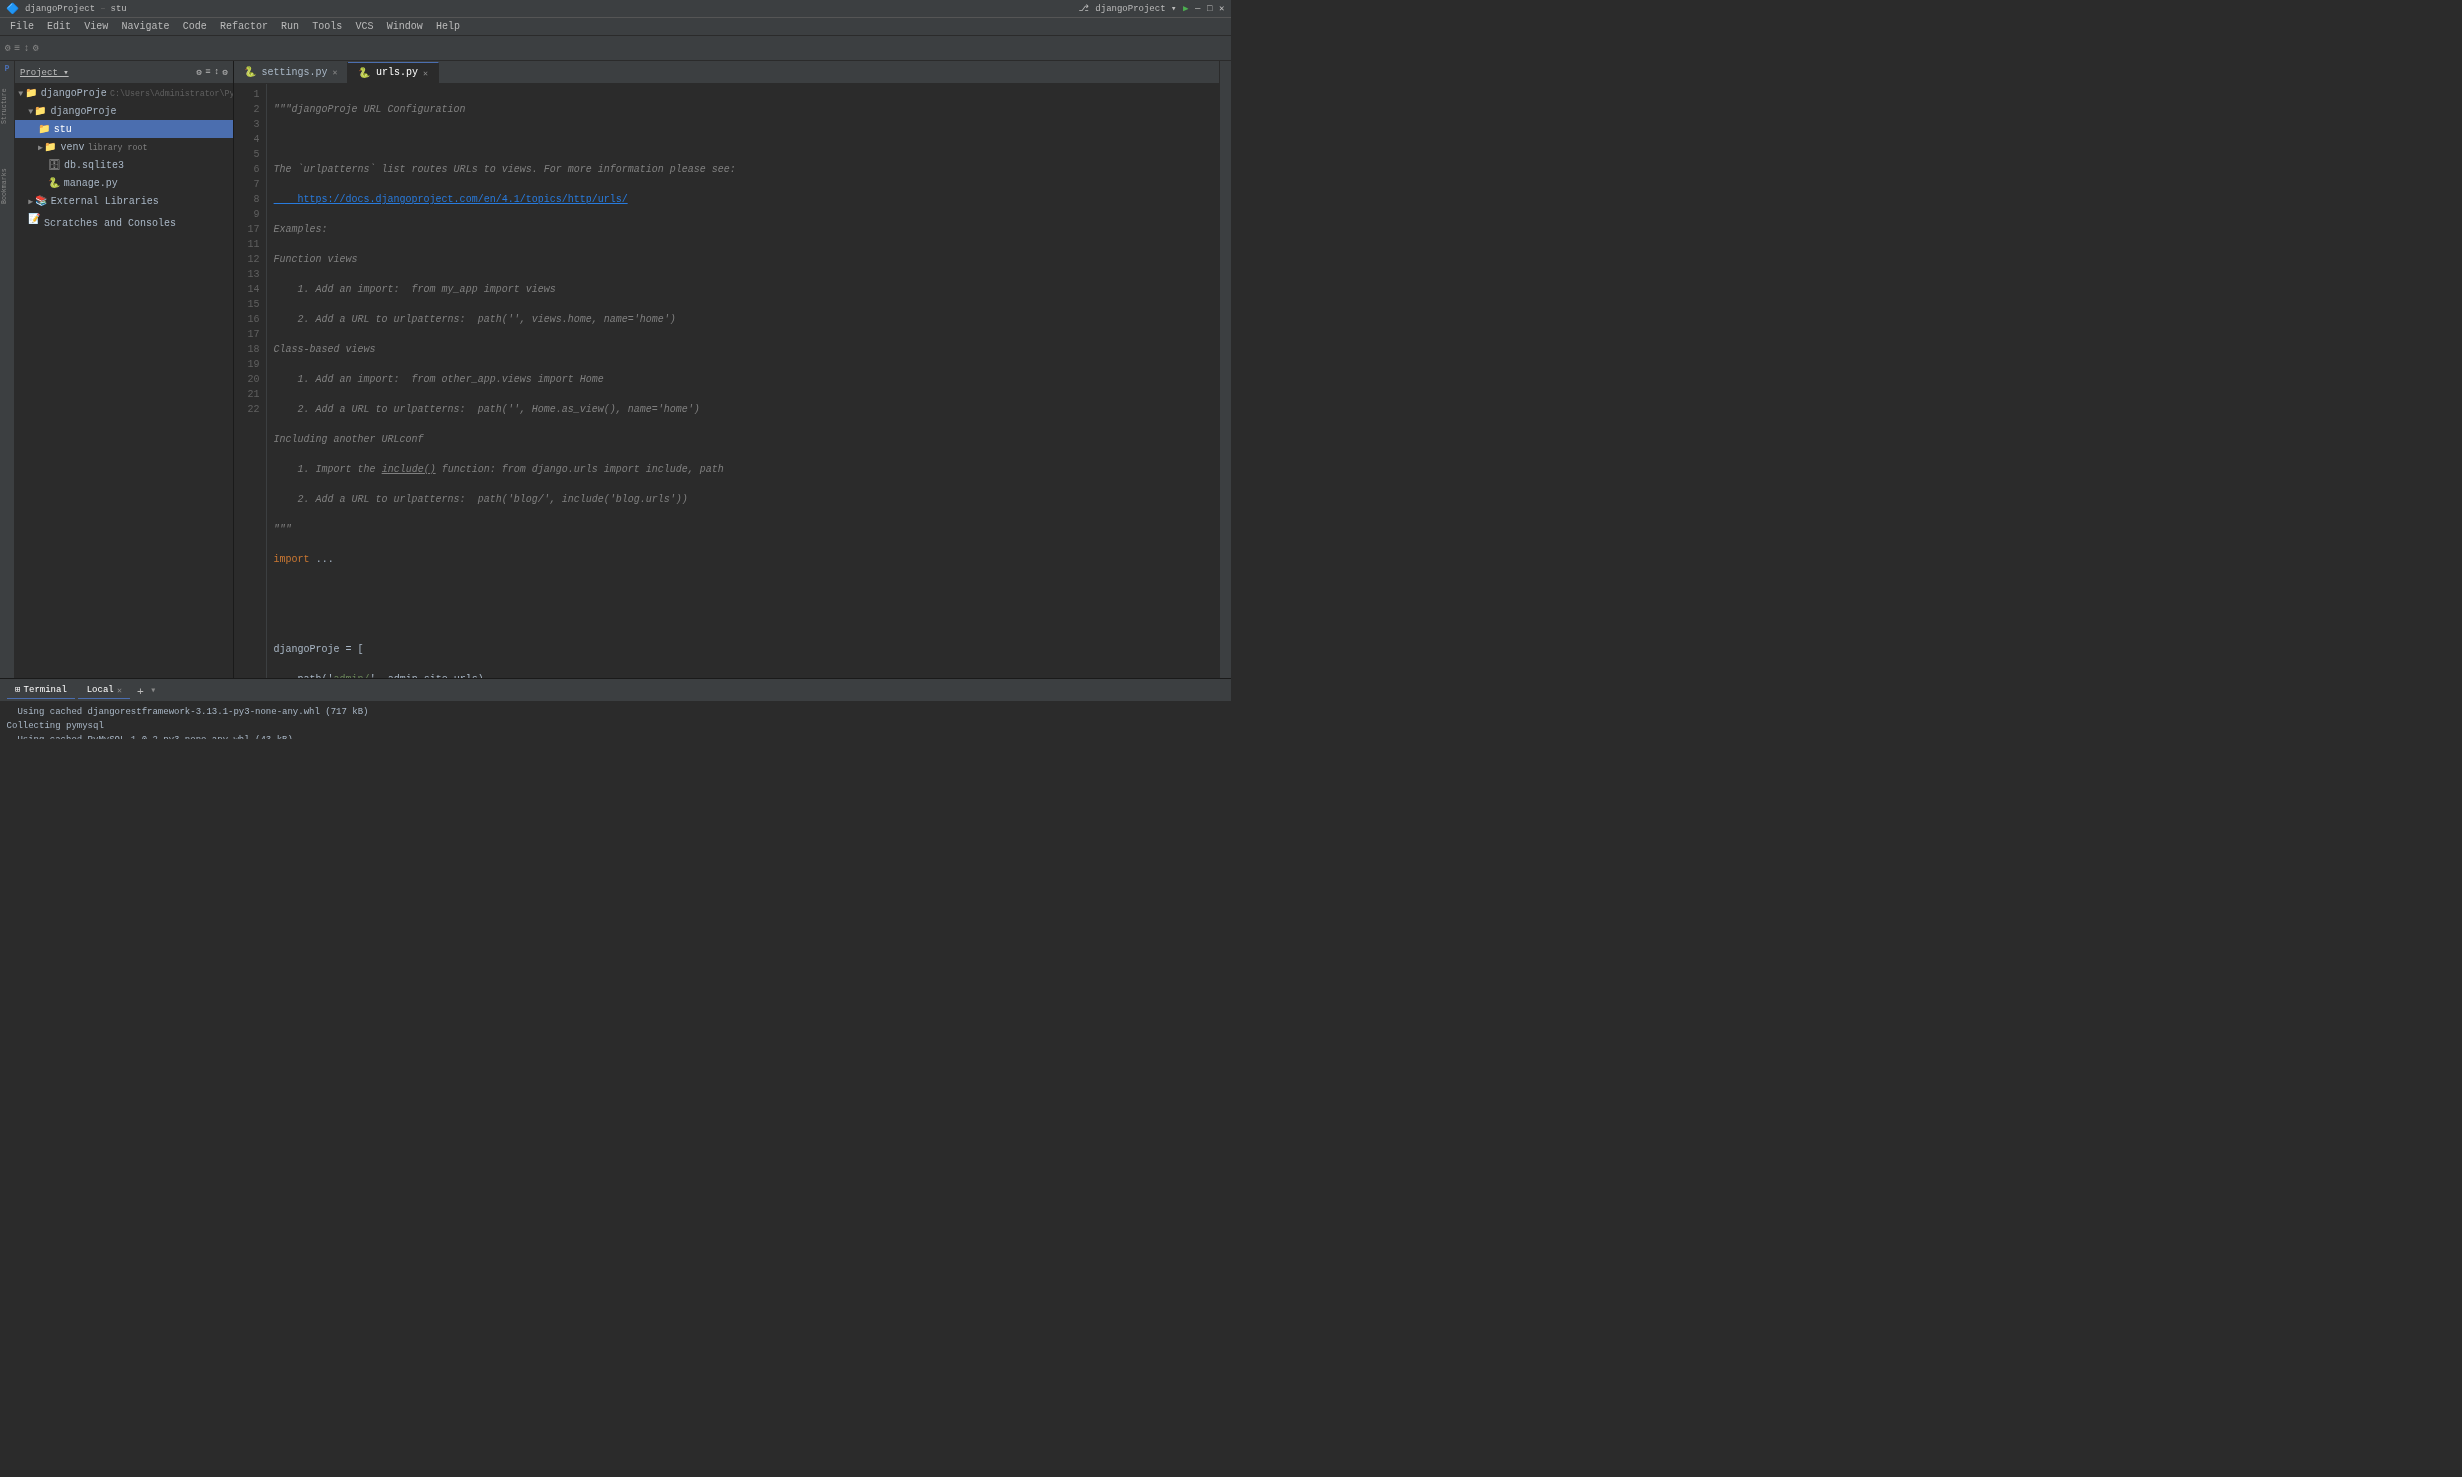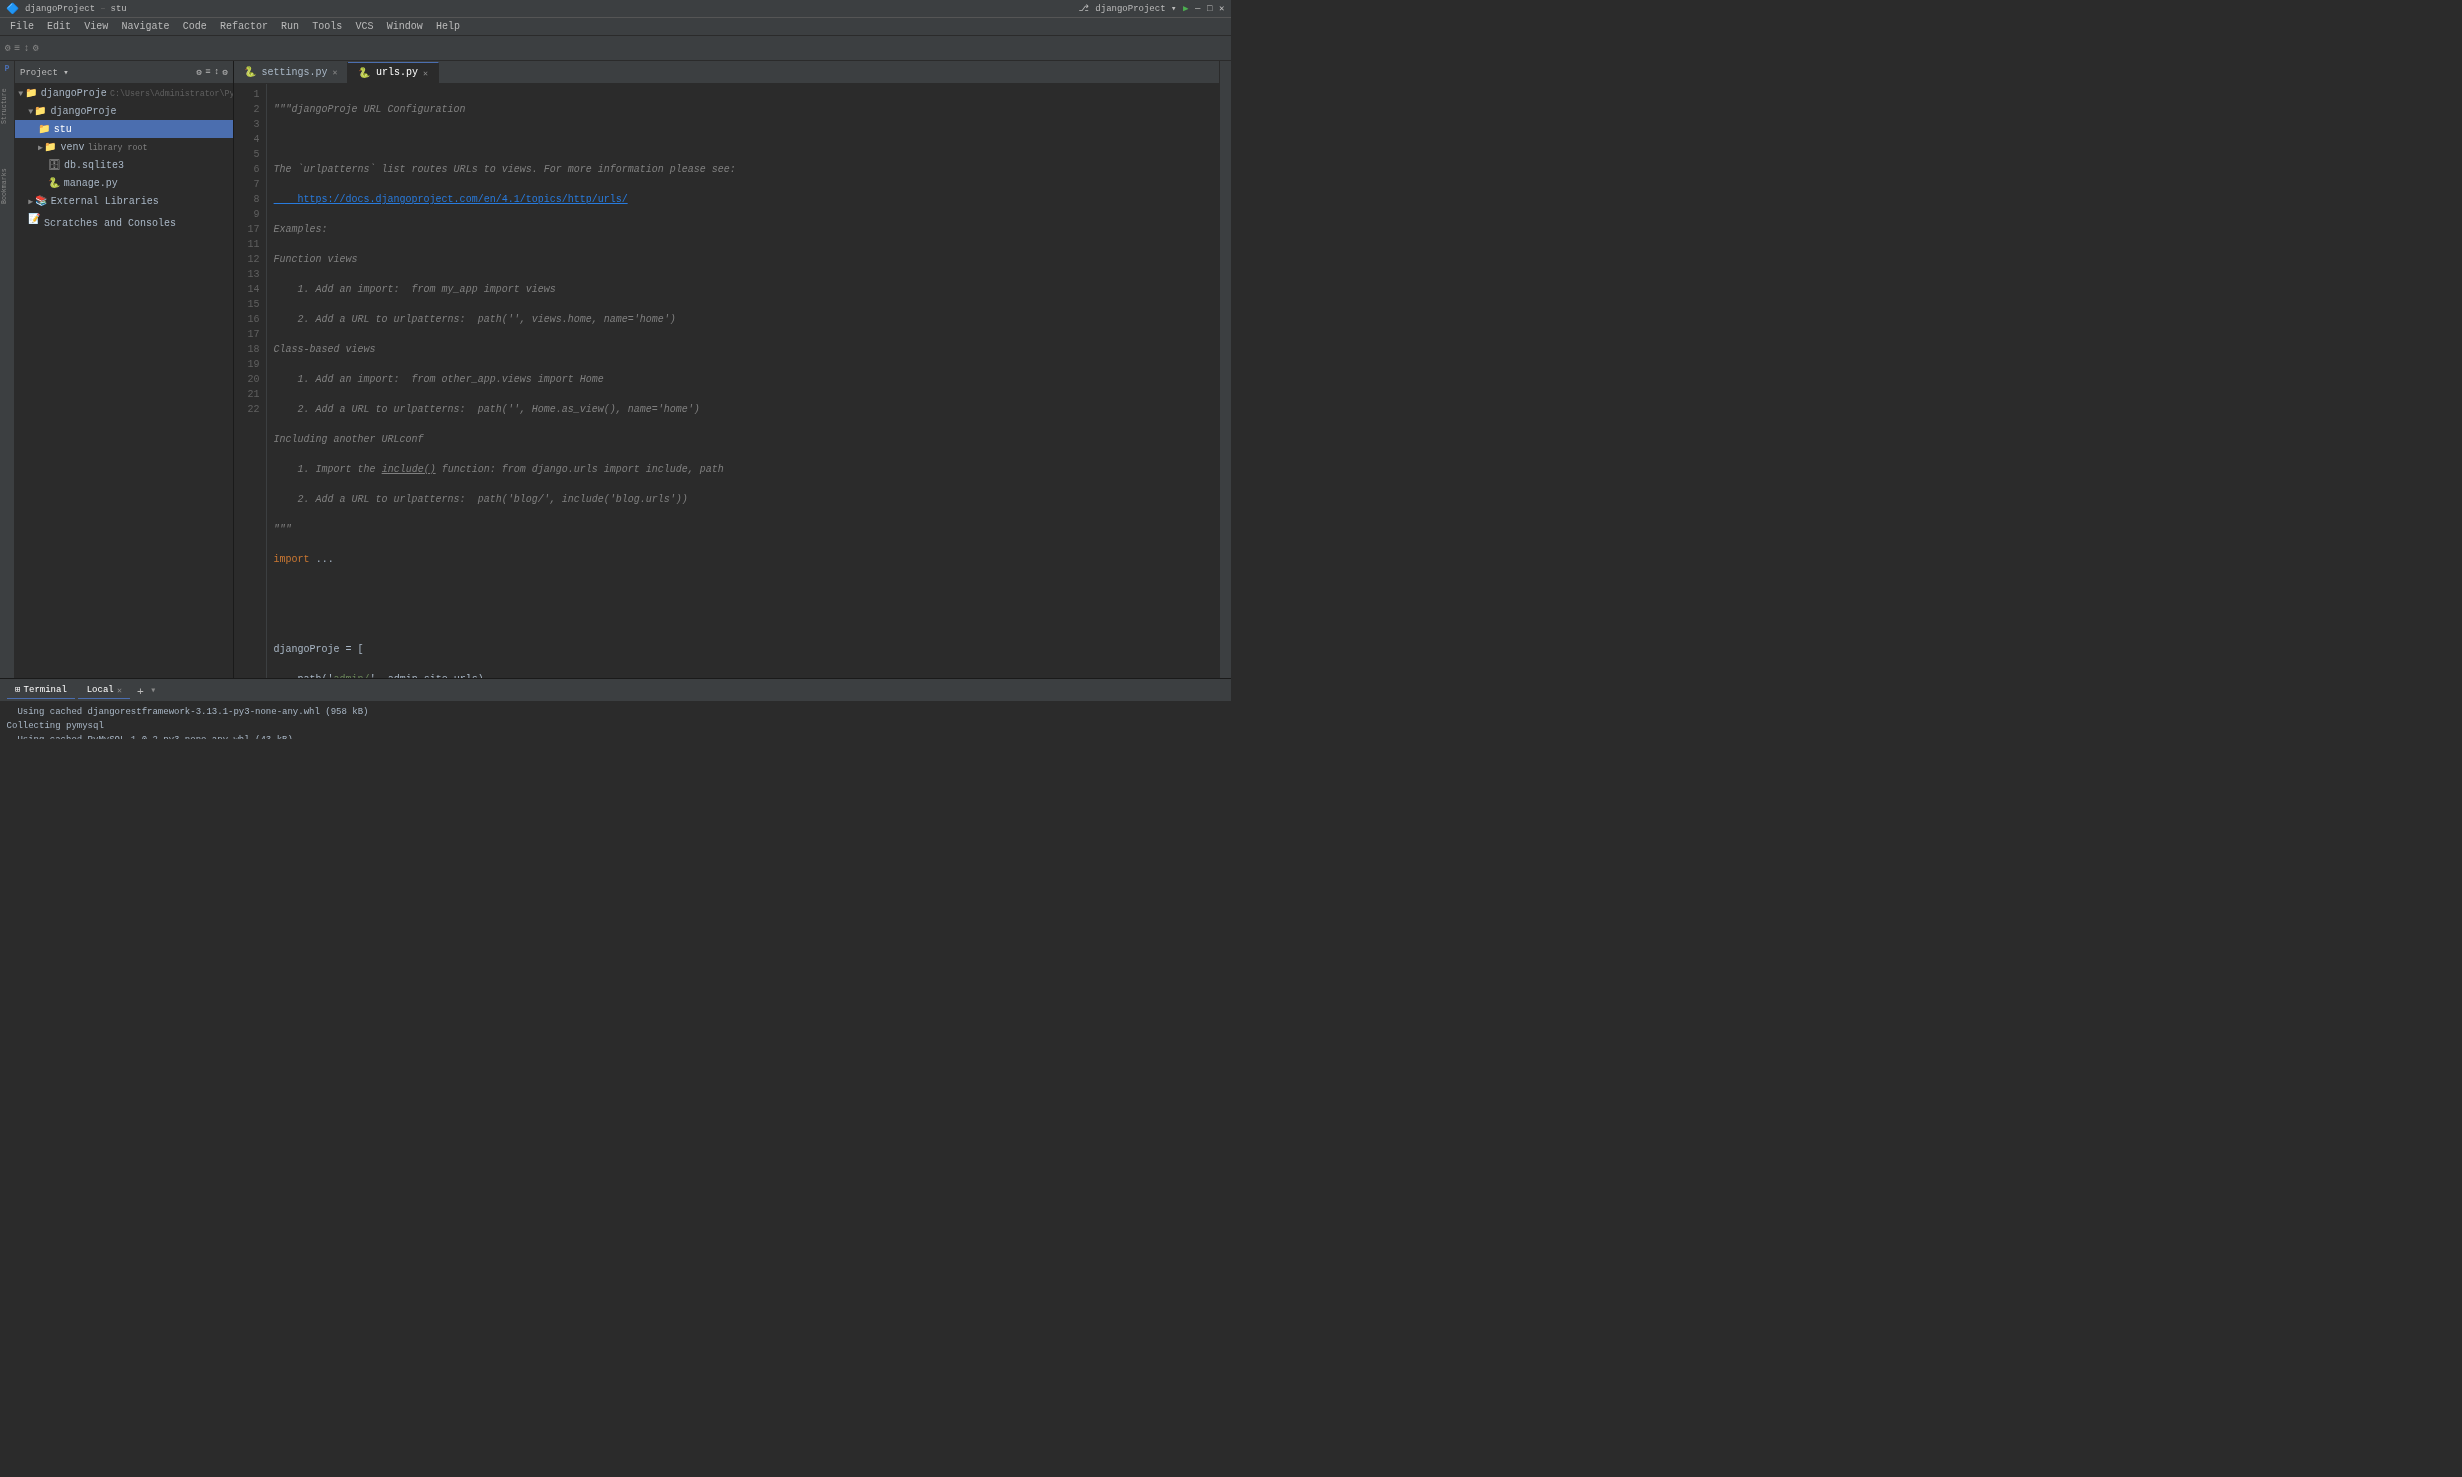--- a/index.html
+++ b/index.html
@@ -324,21 +324,21 @@
 <div class="main-layout">
 
   <div class="left-strip">
     <div class="left-strip-icon" style="font-size:8.3px; color:#4b6eaf; font-weight:bold;">P</div>
     <div class="left-strip-icon" style="writing-mode:vertical-rl; font-size:6.6px; color:#888; transform:rotate(180deg); height:50px;">Structure</div>
     <div class="left-strip-icon" style="writing-mode:vertical-rl; font-size:6.6px; color:#888; transform:rotate(180deg); height:50px; margin-top:25px;">Bookmarks</div>
   </div>
 
   <div class="sidebar">
     <div class="sidebar-toolbar">
-      <span style="cursor:pointer;">Project ▾</span>
+      <span style="cursor:pointer;text-decoration:underline;">Project ▾</span>
       <span style="flex:1;"></span>
       <span style="cursor:pointer;">⚙</span>
       <span style="cursor:pointer;">≡</span>
       <span style="cursor:pointer;">↕</span>
       <span style="cursor:pointer;">⚙</span>
     </div>
 
     <div class="tree-area">
 
       <div class="tree-item" style="padding-left:3.3px;">
@@ -468,21 +468,21 @@
     </div>
     <div class="bottom-tab active">
       <span>Local</span>
       <span style="font-size:8.3px; color:#888;">✕</span>
     </div>
     <button class="add-btn">+</button>
     <span style="cursor:pointer; color:#888;">▾</span>
   </div>
 
   <div class="terminal-content">
-    <div class="terminal-line">  Using cached djangorestframework-3.13.1-py3-none-any.whl (958 kB)</div>
+    <div class="terminal-line">  Using cached djangorestframework-3.13.1-py3-none-any.whl (717 kB)</div>
     <div class="terminal-line">Collecting pymysql</div>
     <div class="terminal-line">  Using cached PyMySQL-1.0.2-py3-none-any.whl (43 kB)</div>
     <div class="terminal-line">Requirement already satisfied: django&gt;=2.2 in c:\users\administrator\pycharmprojects\djangoprojec\venv\lib\site-packages (from djangorestframework) (4.1.1)</div>
     <div class="terminal-line">Collecting pytz</div>
     <div class="terminal-line">  Using cached pytz-2022.2.1-py2.py3-none-any.whl (500 kB)</div>
     <div class="terminal-line">Requirement already satisfied: asgiref&lt;4,&gt;=3.5.2 in c:\users\administrator\pycharmprojects\djangoprojec\venv\lib\site-packages (from django&gt;=2.2-&gt;djangorestframework) (3.5.2)</div>
     <div class="terminal-line">Requirement already satisfied: sqlparse&gt;=0.2.2 in c:\users\administrator\pycharmprojects\djangoprojec\venv\lib\site-packages (from django&gt;=2.2-&gt;djangorestframework) (0.4.2)</div>
     <div class="terminal-line">Requirement already satisfied: tzdata in c:\users\administrator\pycharmprojects\djangoprojec\venv\lib\site-packages (from django&gt;=2.2-&gt;djangorestframework) (2022.2)</div>
     <div class="terminal-line">Installing collected packages: pytz, pymysql, djangorestframework</div>
     <div class="terminal-line">Successfully installed djangorestframework-3.13.1 pymysql-1.0.2 pytz-2022.2.1</div>

